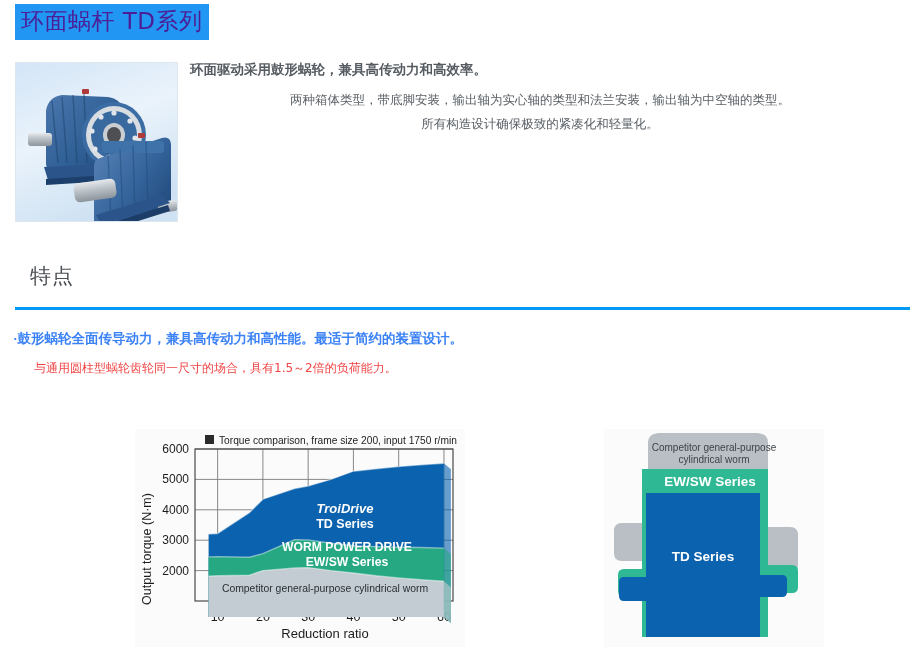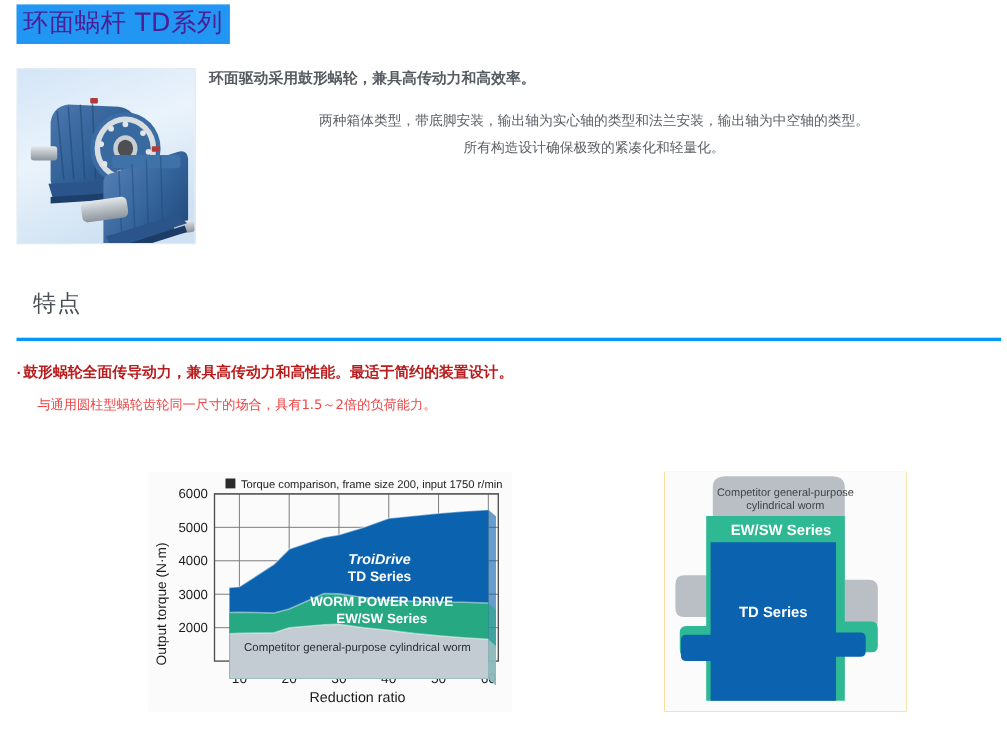--- a/index.html
+++ b/index.html
@@ -49,26 +49,26 @@
     box-sizing: border-box;
     overflow: hidden;
   }
   #hero-text {
     position: absolute;
     left: 190px;
     top: 0px;
     width: 700px;
   }
   .hero-lead {
-    font-family: Liberation Sans, sans-serif;
+    font-family: Liberation Mono, monospace;
     font-size: 13.5px;
     font-weight: bold;
     color: #555b61;
     line-height: 22px;
-    margin: 0 0 16px 0;
+    margin: 0 0 6px 0;
   }
   .hero-line {
     font-family: "DejaVu Sans", sans-serif;
     font-size: 12.5px;
     color: #5a6066;
     line-height: 24px;
     margin: 0;
     text-align: center;
   }
 
@@ -101,24 +101,24 @@
   #bullet-block {
     position: absolute;
     left: 0;
     top: 330px;
     width: 915px;
   }
   #bullet-heading {
     position: absolute;
     left: 13px;
     top: 0;
-    font-family: Liberation Mono, monospace;
+    font-family: Liberation Serif, serif;
     font-size: 13.5px;
     font-weight: bold;
-    color: #b91c1c;
+    color: #3b82f6;
     white-space: nowrap;
   }
   #bullet-sub {
     position: absolute;
     left: 34px;
     top: 30px;
     font-family: "DejaVu Sans", sans-serif;
     font-size: 12px;
     color: #ef4444;
     white-space: nowrap;

